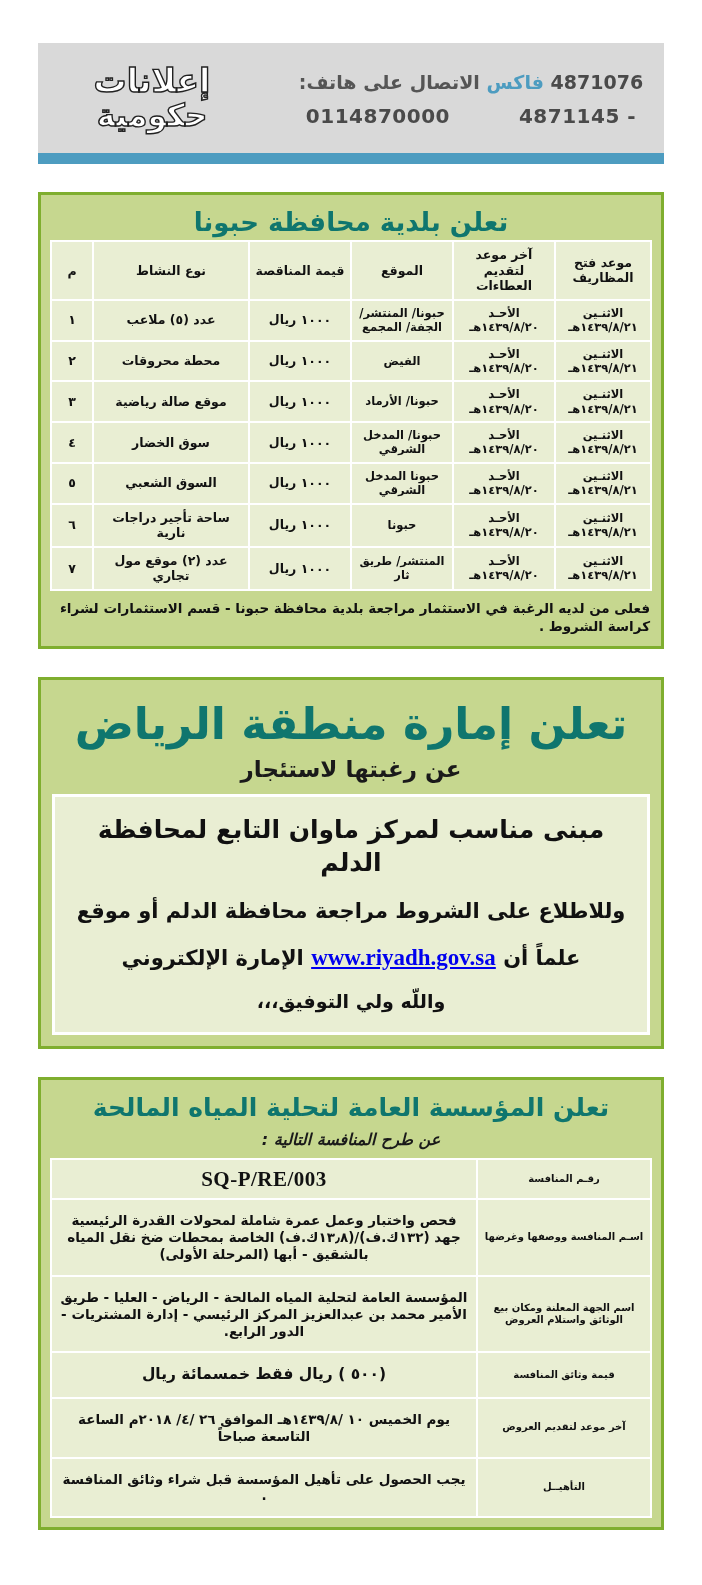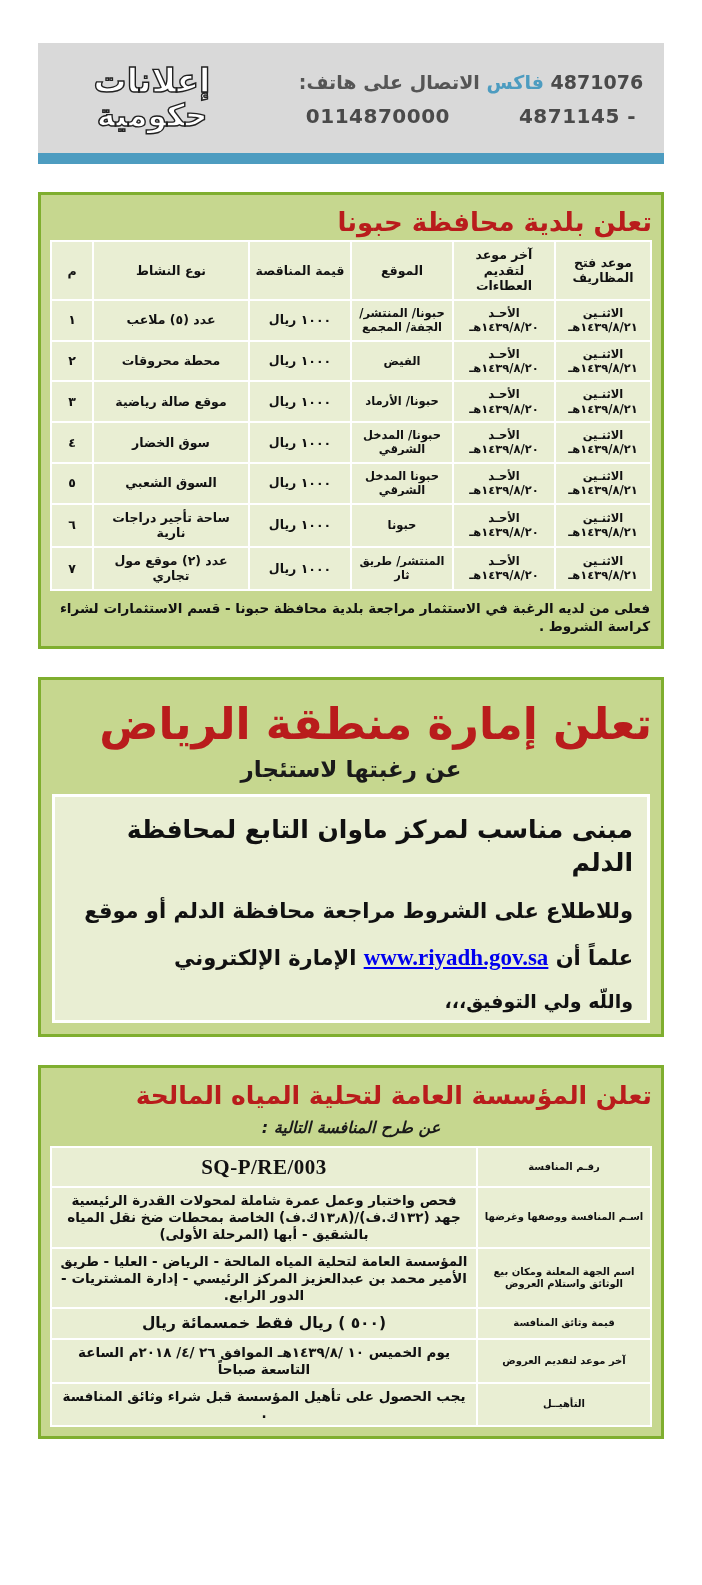--- a/index.html
+++ b/index.html
@@ -84,23 +84,23 @@
   .block {
     margin: 0 38px;
     border: 3px solid #7fae2f;
     background: #c6d78f;
     box-sizing: border-box;
     padding: 9px 9px 9px 9px;
   }
   .gap-lg { height: 28px; }
 
   .blk-title {
-    text-align: right;
-    font-weight: bold;
-    color: #b91c1c;
+    text-align: center;
+    font-weight: bold;
+    color: #0f766e;
     line-height: 1.15;
   }
   .t1-title { font-size: 26px; margin: 4px 0 2px; }
   .t1-sub   { font-size: 17px; margin: 8px 0 10px; font-weight: bold; text-align: center; }
 
   .t2-title { font-size: 44px; margin: 10px 0 0; letter-spacing: -0.5px; }
   .t2-sub   { font-size: 23px; margin: 6px 0 12px; font-weight: bold; text-align: center; }
 
   .t3-title { font-size: 25px; margin: 5px 0 2px; }
   .t3-sub   { font-size: 16px; margin: 7px 0 9px; font-weight: bold; text-align: center; font-style: italic; }
@@ -144,36 +144,37 @@
 
   
   .t3 td.lbl {
     width: 27%;
     font-size: 10px;
     padding: 8px 5px;
     border-radius: 13px;
   }
   .t3 td.val {
     font-size: 13.5px;
-    padding: 4px 8px;
+    padding: 12px 8px;
   }
   .t3 td.val.mono {
     font-family: "Liberation Serif", "DejaVu Serif", serif;
     font-size: 21px;
     letter-spacing: 0.5px;
     padding: 6px 8px;
   }
   .t3 td.val.big { font-size: 15.5px; }
 
   
   .panel {
     background: #e9eed3;
     border: 3px solid #ffffff;
     margin: 0 2px 2px;
-    padding: 16px 14px 6px;
+    padding: 16px 14px 18px;
+    text-align: center;
     box-sizing: border-box;
   }
   .p-line {
     font-weight: bold;
     color: #111;
     line-height: 1.35;
   }
   .p-l1 { font-size: 25px; margin-bottom: 17px; }
   .p-l2 { font-size: 21px; margin-bottom: 16px; }
   .p-l3 { font-size: 21px; margin-bottom: 16px; }

